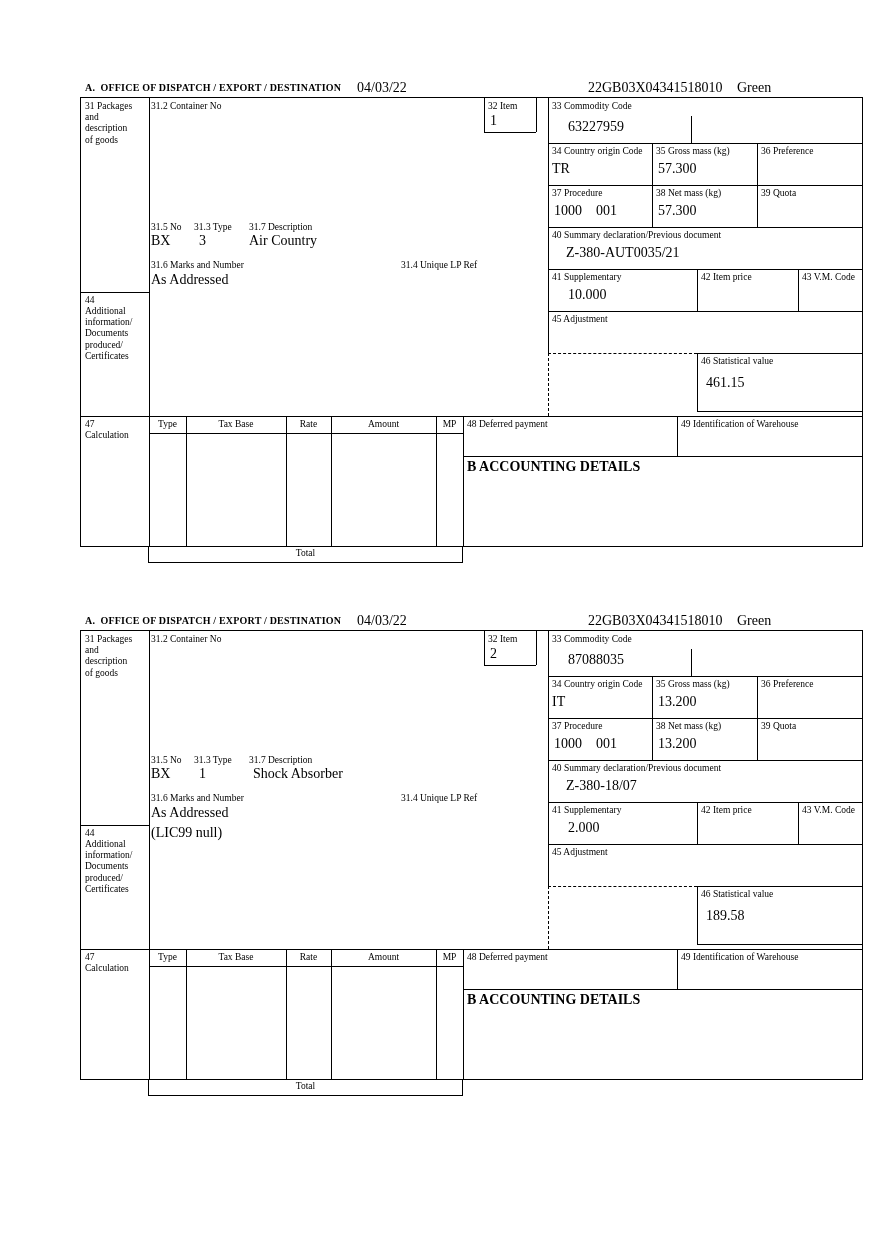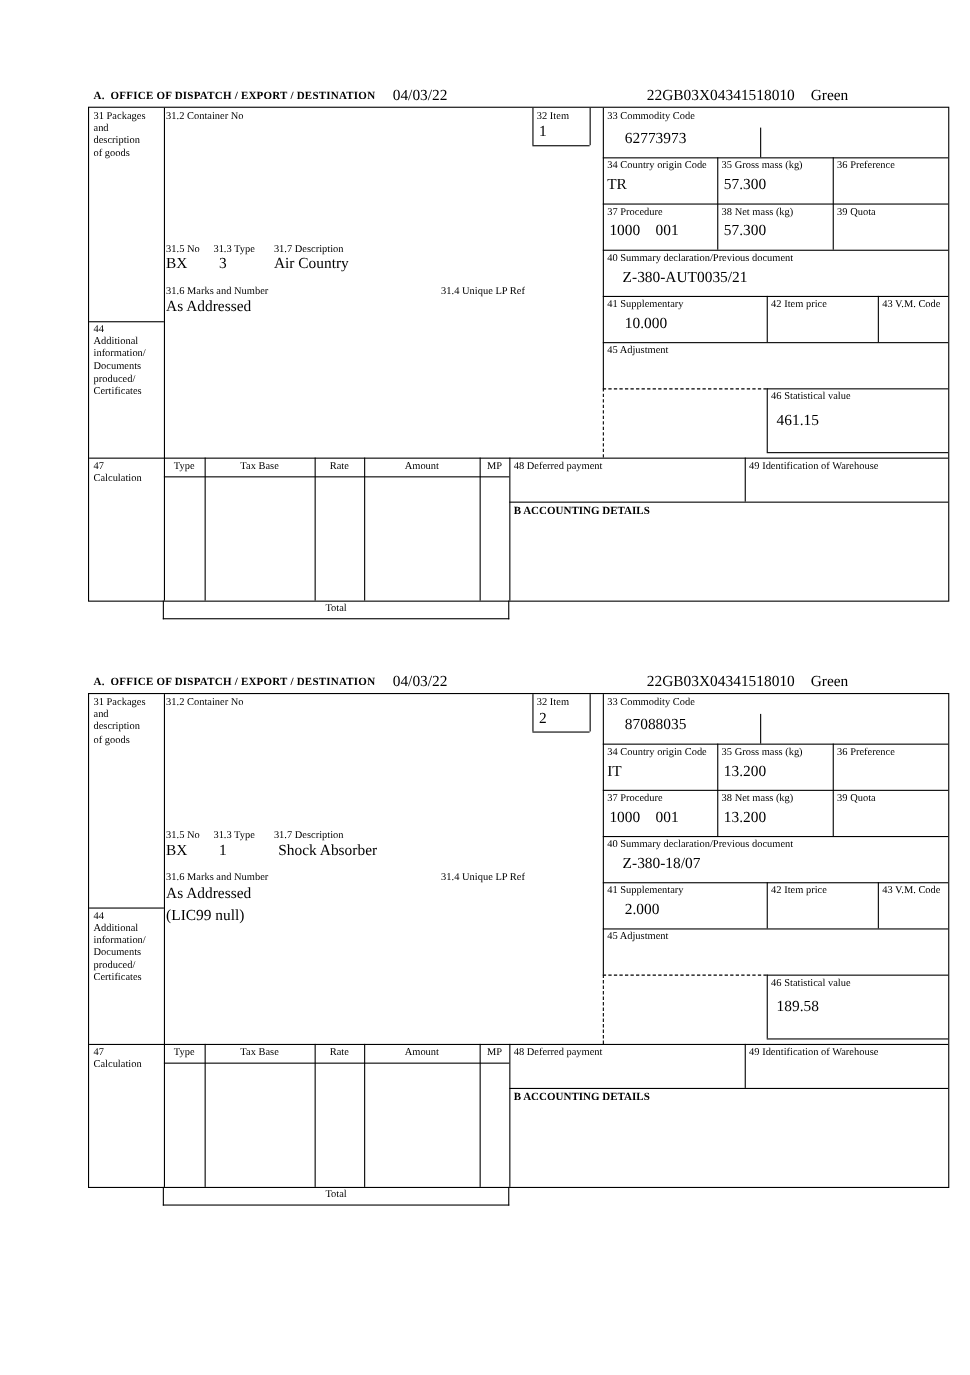--- a/index.html
+++ b/index.html
@@ -9,21 +9,21 @@
   .form-block { position:absolute; left:0; width:882px; height:520px; }
   .hdr { position:absolute; left:0; top:0; width:882px; height:17px; }
   .hdr-label { position:absolute; font-size:10px; font-weight:bold; white-space:pre; letter-spacing:0.2px; }
   .box { position:absolute; left:80px; top:17px; width:783px; height:450px; border:1px solid #000; }
   .vl { position:absolute; width:1px; background:#000; }
   .hl { position:absolute; height:1px; background:#000; }
   .dv { position:absolute; width:0; border-left:1px dashed #000; }
   .dh { position:absolute; height:0; border-top:1px dashed #000; }
   .lbl { position:absolute; font-size:9.5px; line-height:1.18; white-space:nowrap; }
   .wrap { white-space:normal; width:52px; }
-  .bold { font-weight:bold; font-size:10px;text-align:right; }
+  .bold { font-weight:bold; font-size:14px;text-align:right; }
   .val { position:absolute; font-size:14px; line-height:1.1; white-space:pre; }
   .cell-hd { position:absolute; font-size:9.5px; text-align:center; }
   .total-row { position:absolute; left:148px; top:466px; width:315px; height:17px;
                border:1px solid #000; border-top:none; font-size:9.5px;
                text-align:center; line-height:15px; }
 </style>
 </head>
 <body>
 
 <div class="page" id="page">
@@ -87,21 +87,21 @@
     <div class="val" style="left:70px;top:135px">BX</div>
     <div class="val" style="left:118px;top:135px">3</div>
     <div class="val" style="left:168px;top:135px">Air Country</div>
 
     <div class="lbl" style="left:70px;top:162px">31.6 Marks and Number</div>
     <div class="lbl" style="left:320px;top:162px">31.4 Unique LP Ref</div>
     <div class="val" style="left:70px;top:174px">As Addressed</div>
     <div class="val" style="left:70px;top:194px"></div>
 
     <div class="lbl" style="left:471px;top:3px">33 Commodity Code</div>
-    <div class="val" style="left:487px;top:21px">62773973</div>
+    <div class="val" style="left:487px;top:21px">63227959</div>
 
     <div class="lbl" style="left:471px;top:48px">34 Country origin Code</div>
     <div class="val" style="left:471px;top:63px">TR</div>
     <div class="lbl" style="left:575px;top:48px">35 Gross mass (kg)</div>
     <div class="val" style="left:577px;top:63px">57.300</div>
     <div class="lbl" style="left:680px;top:48px">36 Preference</div>
 
     <div class="lbl" style="left:471px;top:90px">37 Procedure</div>
     <div class="val" style="left:473px;top:105px">1000</div>
     <div class="val" style="left:515px;top:105px">001</div>

